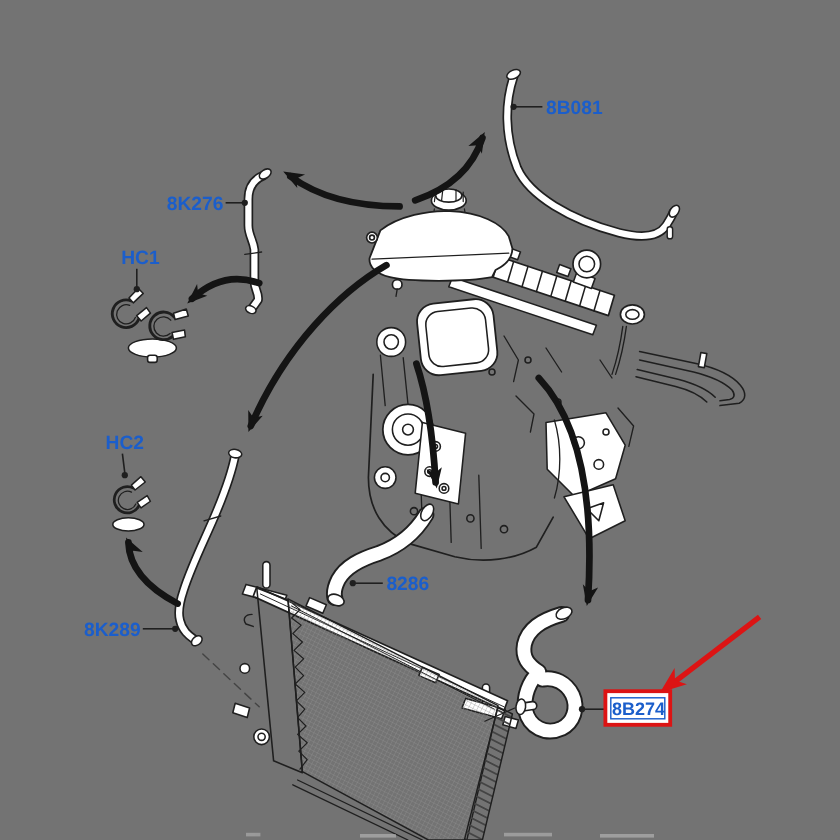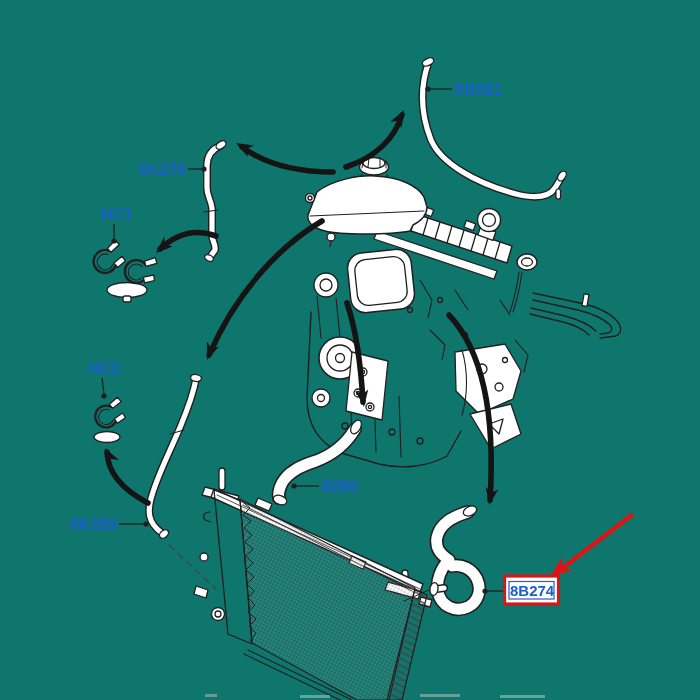--- a/index.html
+++ b/index.html
@@ -1,16 +1,16 @@
 <!DOCTYPE html>
 <html><head>
 <meta charset="utf-8">
 <style>
   html,body{margin:0;padding:0;background:#fff;}
-  .stage{position:relative;width:700px;height:700px;background:#0f766e;overflow:hidden;}
+  .stage{position:relative;width:700px;height:700px;background:#737373;overflow:hidden;}
   svg{position:absolute;left:0;top:0;}
   .part-label{font-family:"Liberation Sans",sans-serif;font-weight:bold;font-size:16px;fill:#1b5ecb;cursor:pointer;}
   .hl-label{font-family:"Liberation Sans",sans-serif;font-weight:bold;font-size:15px;fill:#1b5ecb;}
   .ink{stroke:#1f1f1f;fill:none;stroke-linecap:round;stroke-linejoin:round;}
   .tube-o{stroke:#1f1f1f;stroke-width:8;fill:none;stroke-linecap:round;stroke-linejoin:round;}
   .tube-i{stroke:#ffffff;stroke-width:5.2;fill:none;stroke-linecap:round;stroke-linejoin:round;}
   .ftube-o{stroke:#1f1f1f;stroke-width:14;fill:none;stroke-linecap:round;stroke-linejoin:round;}
   .ftube-i{stroke:#ffffff;stroke-width:10.8;fill:none;stroke-linecap:round;stroke-linejoin:round;}
   .arrow{stroke:#141414;stroke-width:5.6;fill:none;stroke-linecap:round;}
   .ahead{fill:#141414;stroke:none;}

